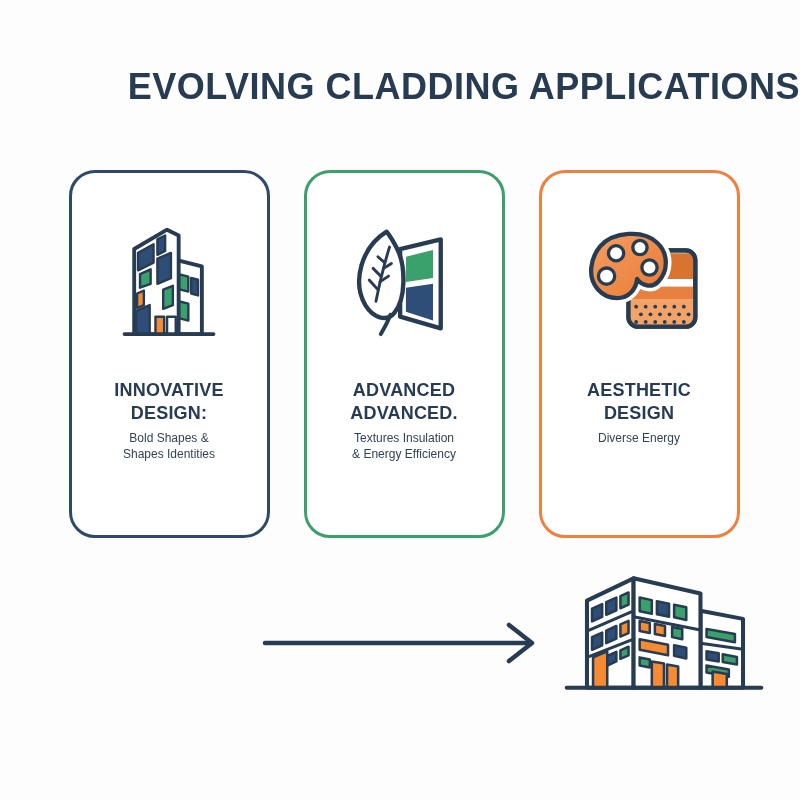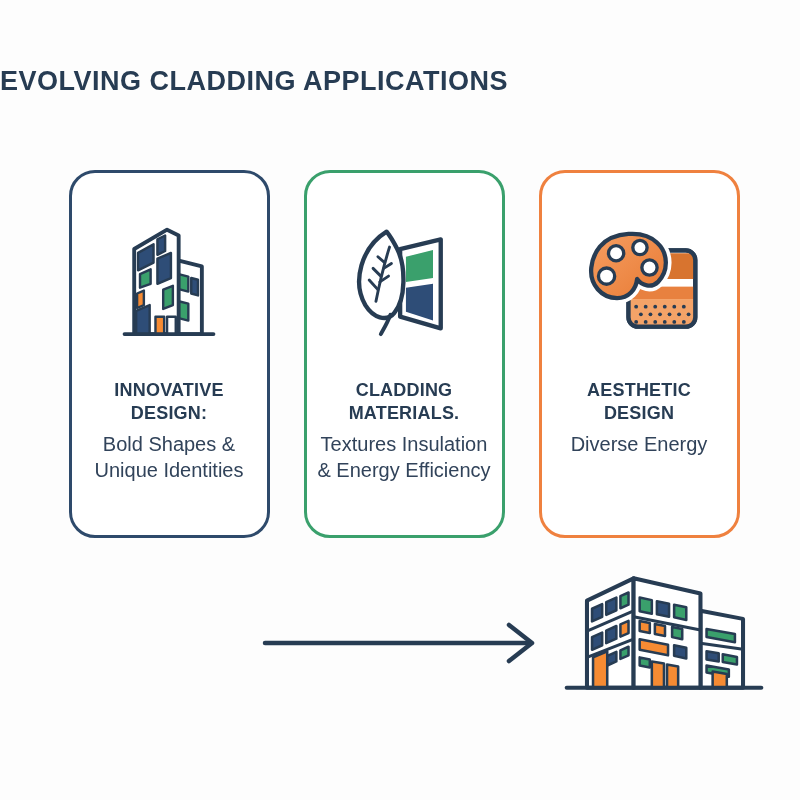--- a/index.html
+++ b/index.html
@@ -1,40 +1,40 @@
 <!DOCTYPE html>
 <html><head>
 <meta charset="utf-8">
 <style>
   html,body{margin:0;padding:0;background:#ffffff;}
   .canvas{
     position:relative;width:800px;height:800px;background:#fdfdfd;
     font-family:"Liberation Sans", sans-serif;overflow:hidden;
   }
   .title{
-    position:absolute;top:66px;left:0;width:100%;text-align:left;
-    font-size:27px;font-weight:700;color:#273c53;letter-spacing:.5px;
+    position:absolute;top:66px;left:0;width:100%;text-align:right;
+    font-size:36px;font-weight:700;color:#273c53;letter-spacing:.5px;
   }
   .cards-row{
     position:absolute;top:170px;left:4px;width:100%;
     display:flex;justify-content:center;gap:34px;
   }
   .card{
     width:201px;height:368px;box-sizing:border-box;
     border:3px solid #273c53;border-radius:26px;background:#ffffff;
     display:flex;flex-direction:column;align-items:center;
     padding-top:42px;
   }
   .icon-box{height:128px;display:flex;align-items:center;justify-content:center;}
   .card-text{margin-top:36px;text-align:center;padding:0 10px;}
   .card-heading{
     font-size:18px;font-weight:700;color:#273c53;letter-spacing:.2px;
     margin:0 0 5px 0;line-height:1.3;
   }
-  .card-line{font-size:20px;font-weight:400;color:#31435a;line-height:1.33;}
+  .card-line{font-size:12px;font-weight:400;color:#31435a;line-height:1.33;}
   .footer-arrow{position:absolute;left:260px;top:620px;width:294px;height:46px;}
   .footer-building{position:absolute;left:558px;top:552px;width:214px;height:152px;}
 </style>
 </head>
 <body>
 
 <div class="canvas">
 
   <div class="title">EVOLVING CLADDING APPLICATIONS</div>
 
@@ -60,42 +60,42 @@
             <polygon points="54,74 64,70 64,90 54,94" fill="#3aa06c" stroke-width="2.5"></polygon>
             <rect x="46" y="102" width="9" height="18" fill="#f68b33" stroke-width="2.5"></rect>
             <rect x="58" y="102" width="9" height="18" fill="#ffffff" stroke-width="2.5"></rect>
             <line x1="14" y1="120" x2="106" y2="120" stroke-width="4" stroke-linecap="round"></line>
           </g>
         </svg>
       </div>
       <div class="card-text">
         <div class="card-heading">INNOVATIVE DESIGN:</div>
         <div class="card-line">Bold Shapes &amp;</div>
-        <div class="card-line">Unique Identities</div>
+        <div class="card-line">Shapes Identities</div>
       </div>
     </div>
 
     <div class="card" style="border-color: rgb(58, 160, 108);">
       <div class="icon-box">
         <svg width="116" height="126" viewBox="0 0 120 126">
           <g stroke="#273c53" stroke-linejoin="round">
 
             <polygon points="56,32 98,22 98,114 56,102" fill="#ffffff" stroke-width="4.5"></polygon>
             <polygon points="62,40 90,33 90,62 62,66" fill="#3aa06c" stroke-width="0"></polygon>
             <polygon points="62,72 90,68 90,106 62,97" fill="#2e4d77" stroke-width="0"></polygon>
 
             <path d="M42,14 C16,30 6,66 20,90 C28,103 42,108 50,98 C62,84 62,50 53,32 C49,24 46,19 42,14 Z" fill="#ffffff" stroke-width="4.5"></path>
             <path d="M46,100 C43,108 40,113 36,120" fill="none" stroke-width="4" stroke-linecap="round"></path>
             <path d="M31,86 C35,66 40,46 45,30" fill="none" stroke-width="3" stroke-linecap="round"></path>
             <path d="M33,74 L24,64 M36,60 L28,52 M40,46 L33,40 M35,66 L44,60 M39,52 L47,47" fill="none" stroke-width="3" stroke-linecap="round"></path>
           </g>
         </svg>
       </div>
       <div class="card-text">
-        <div class="card-heading">CLADDING MATERIALS.</div>
+        <div class="card-heading">ADVANCED ADVANCED.</div>
         <div class="card-line">Textures Insulation</div>
         <div class="card-line">&amp; Energy Efficiency</div>
       </div>
     </div>
 
     <div class="card" style="border-color: rgb(239, 129, 63);">
       <div class="icon-box">
         <svg width="124" height="120" viewBox="0 0 130 120">
           <defs>
             <clipPath id="swclip">

